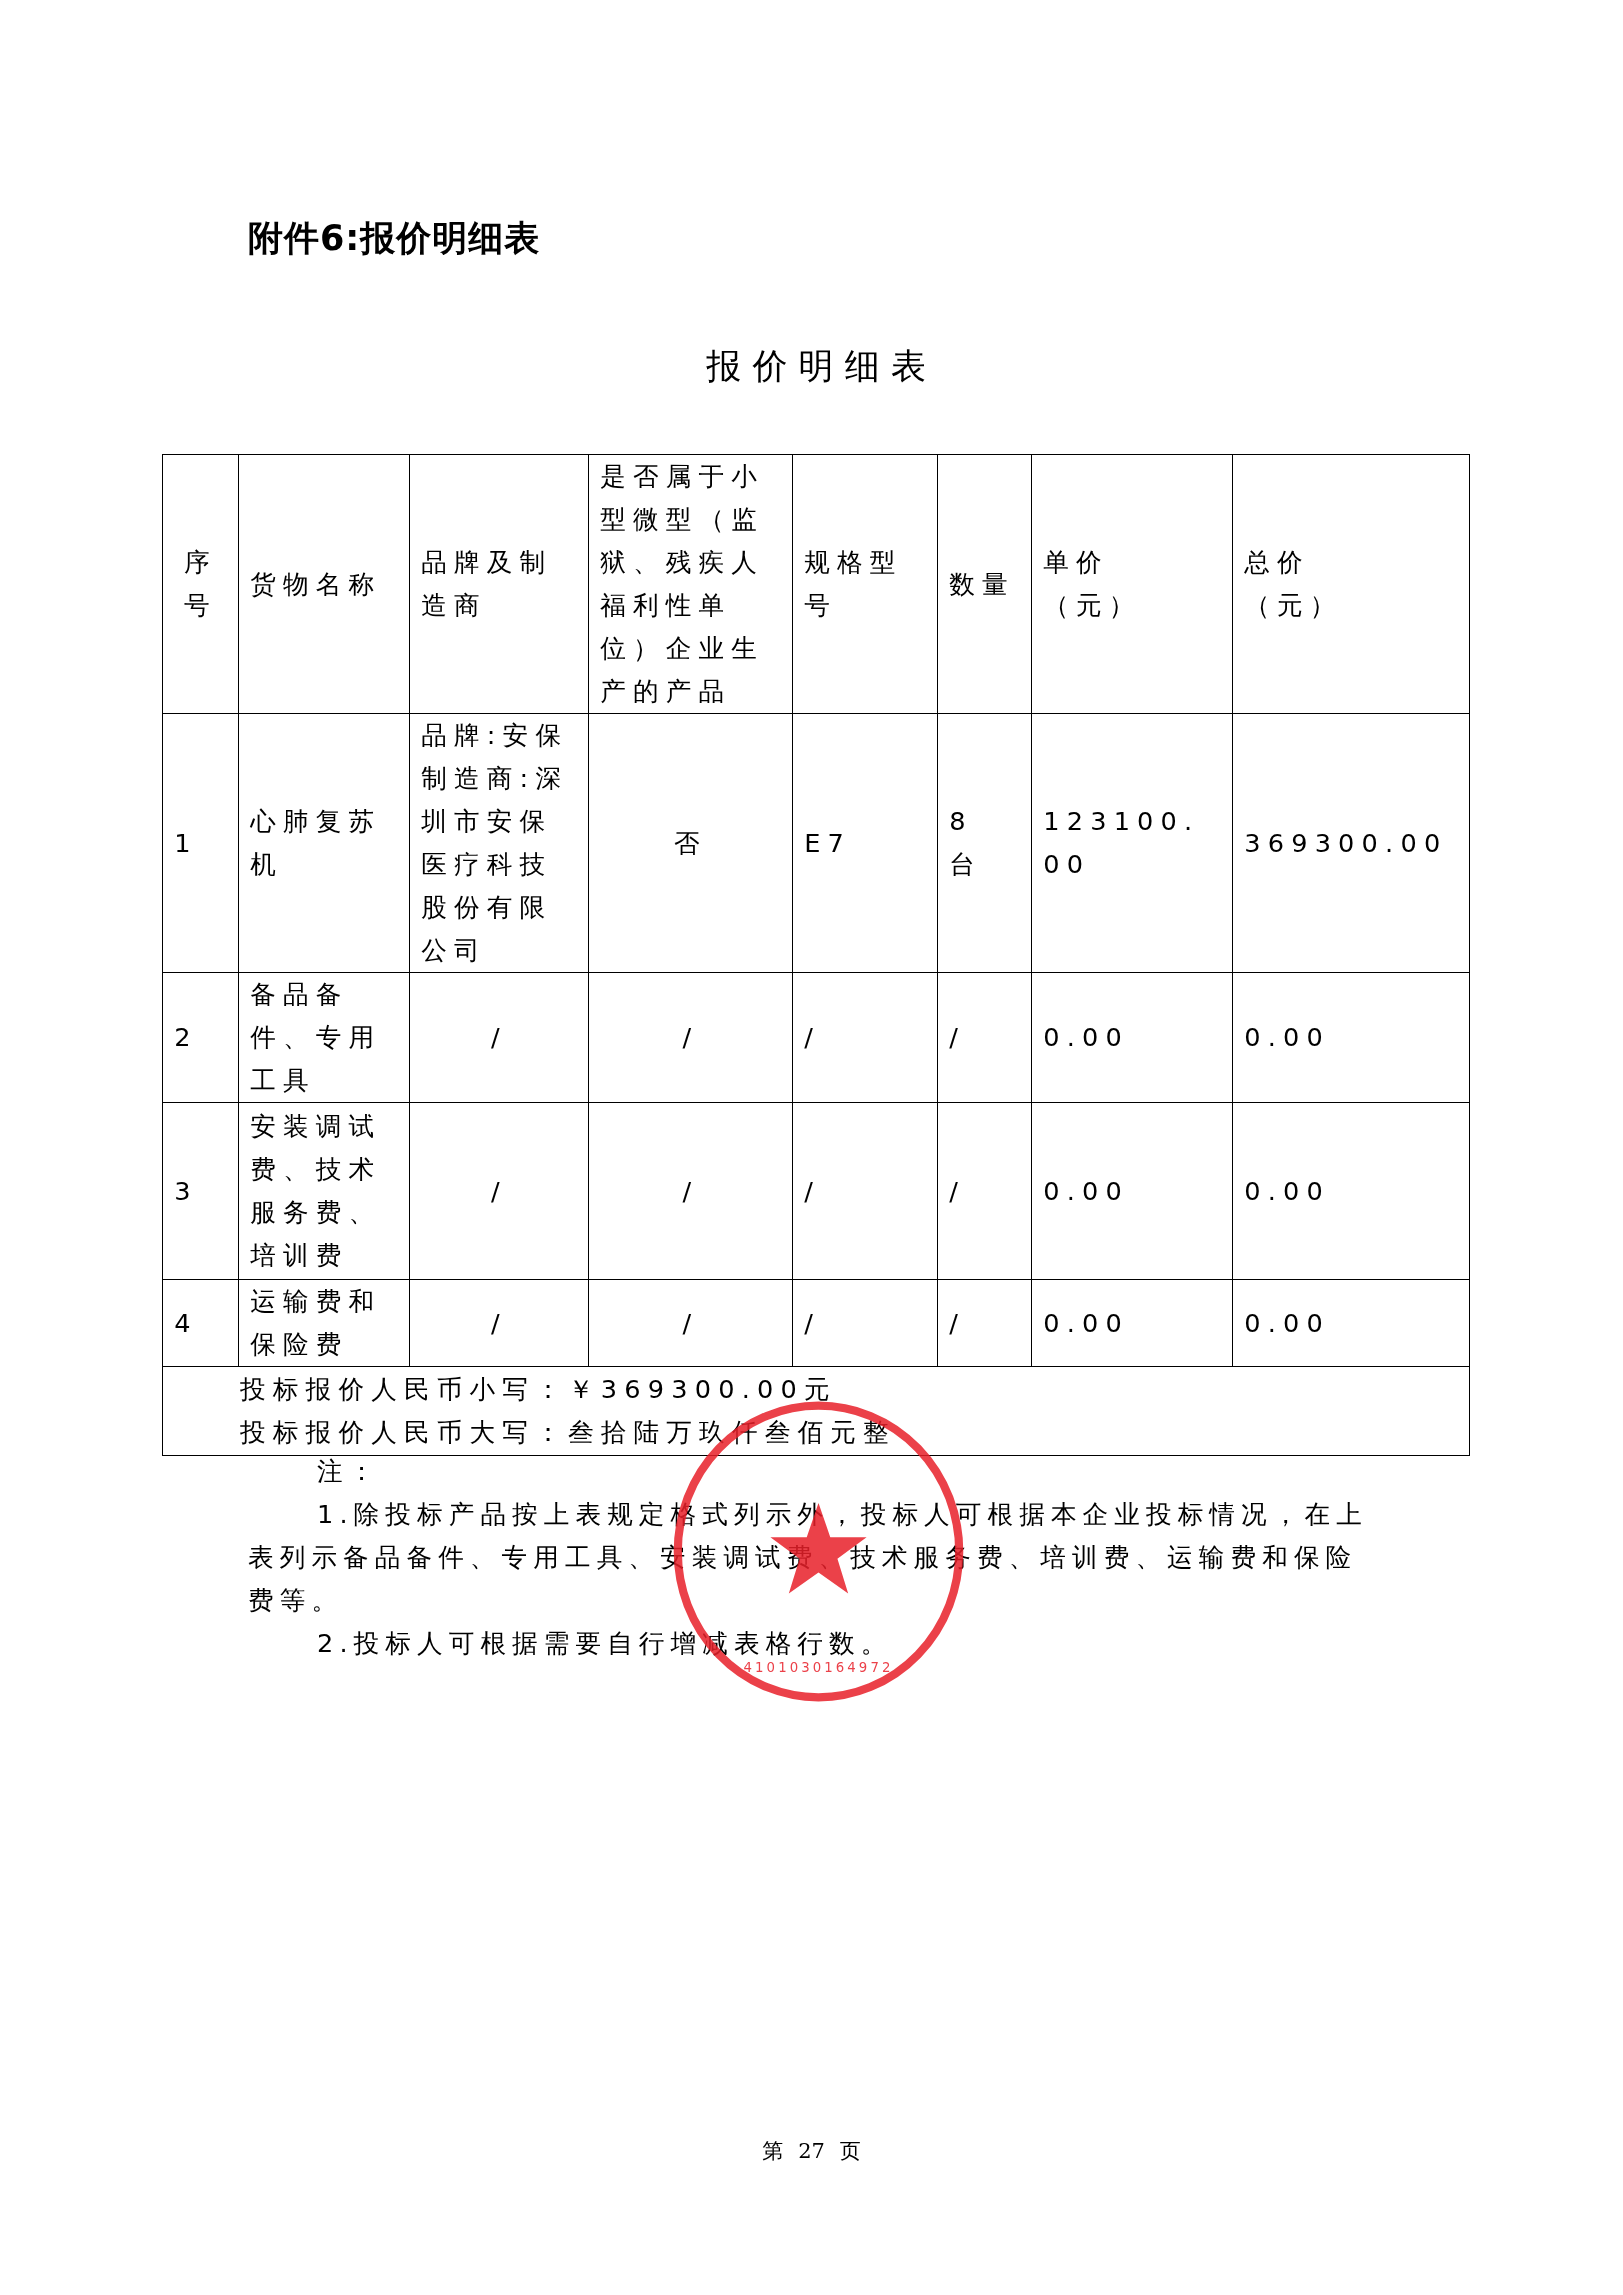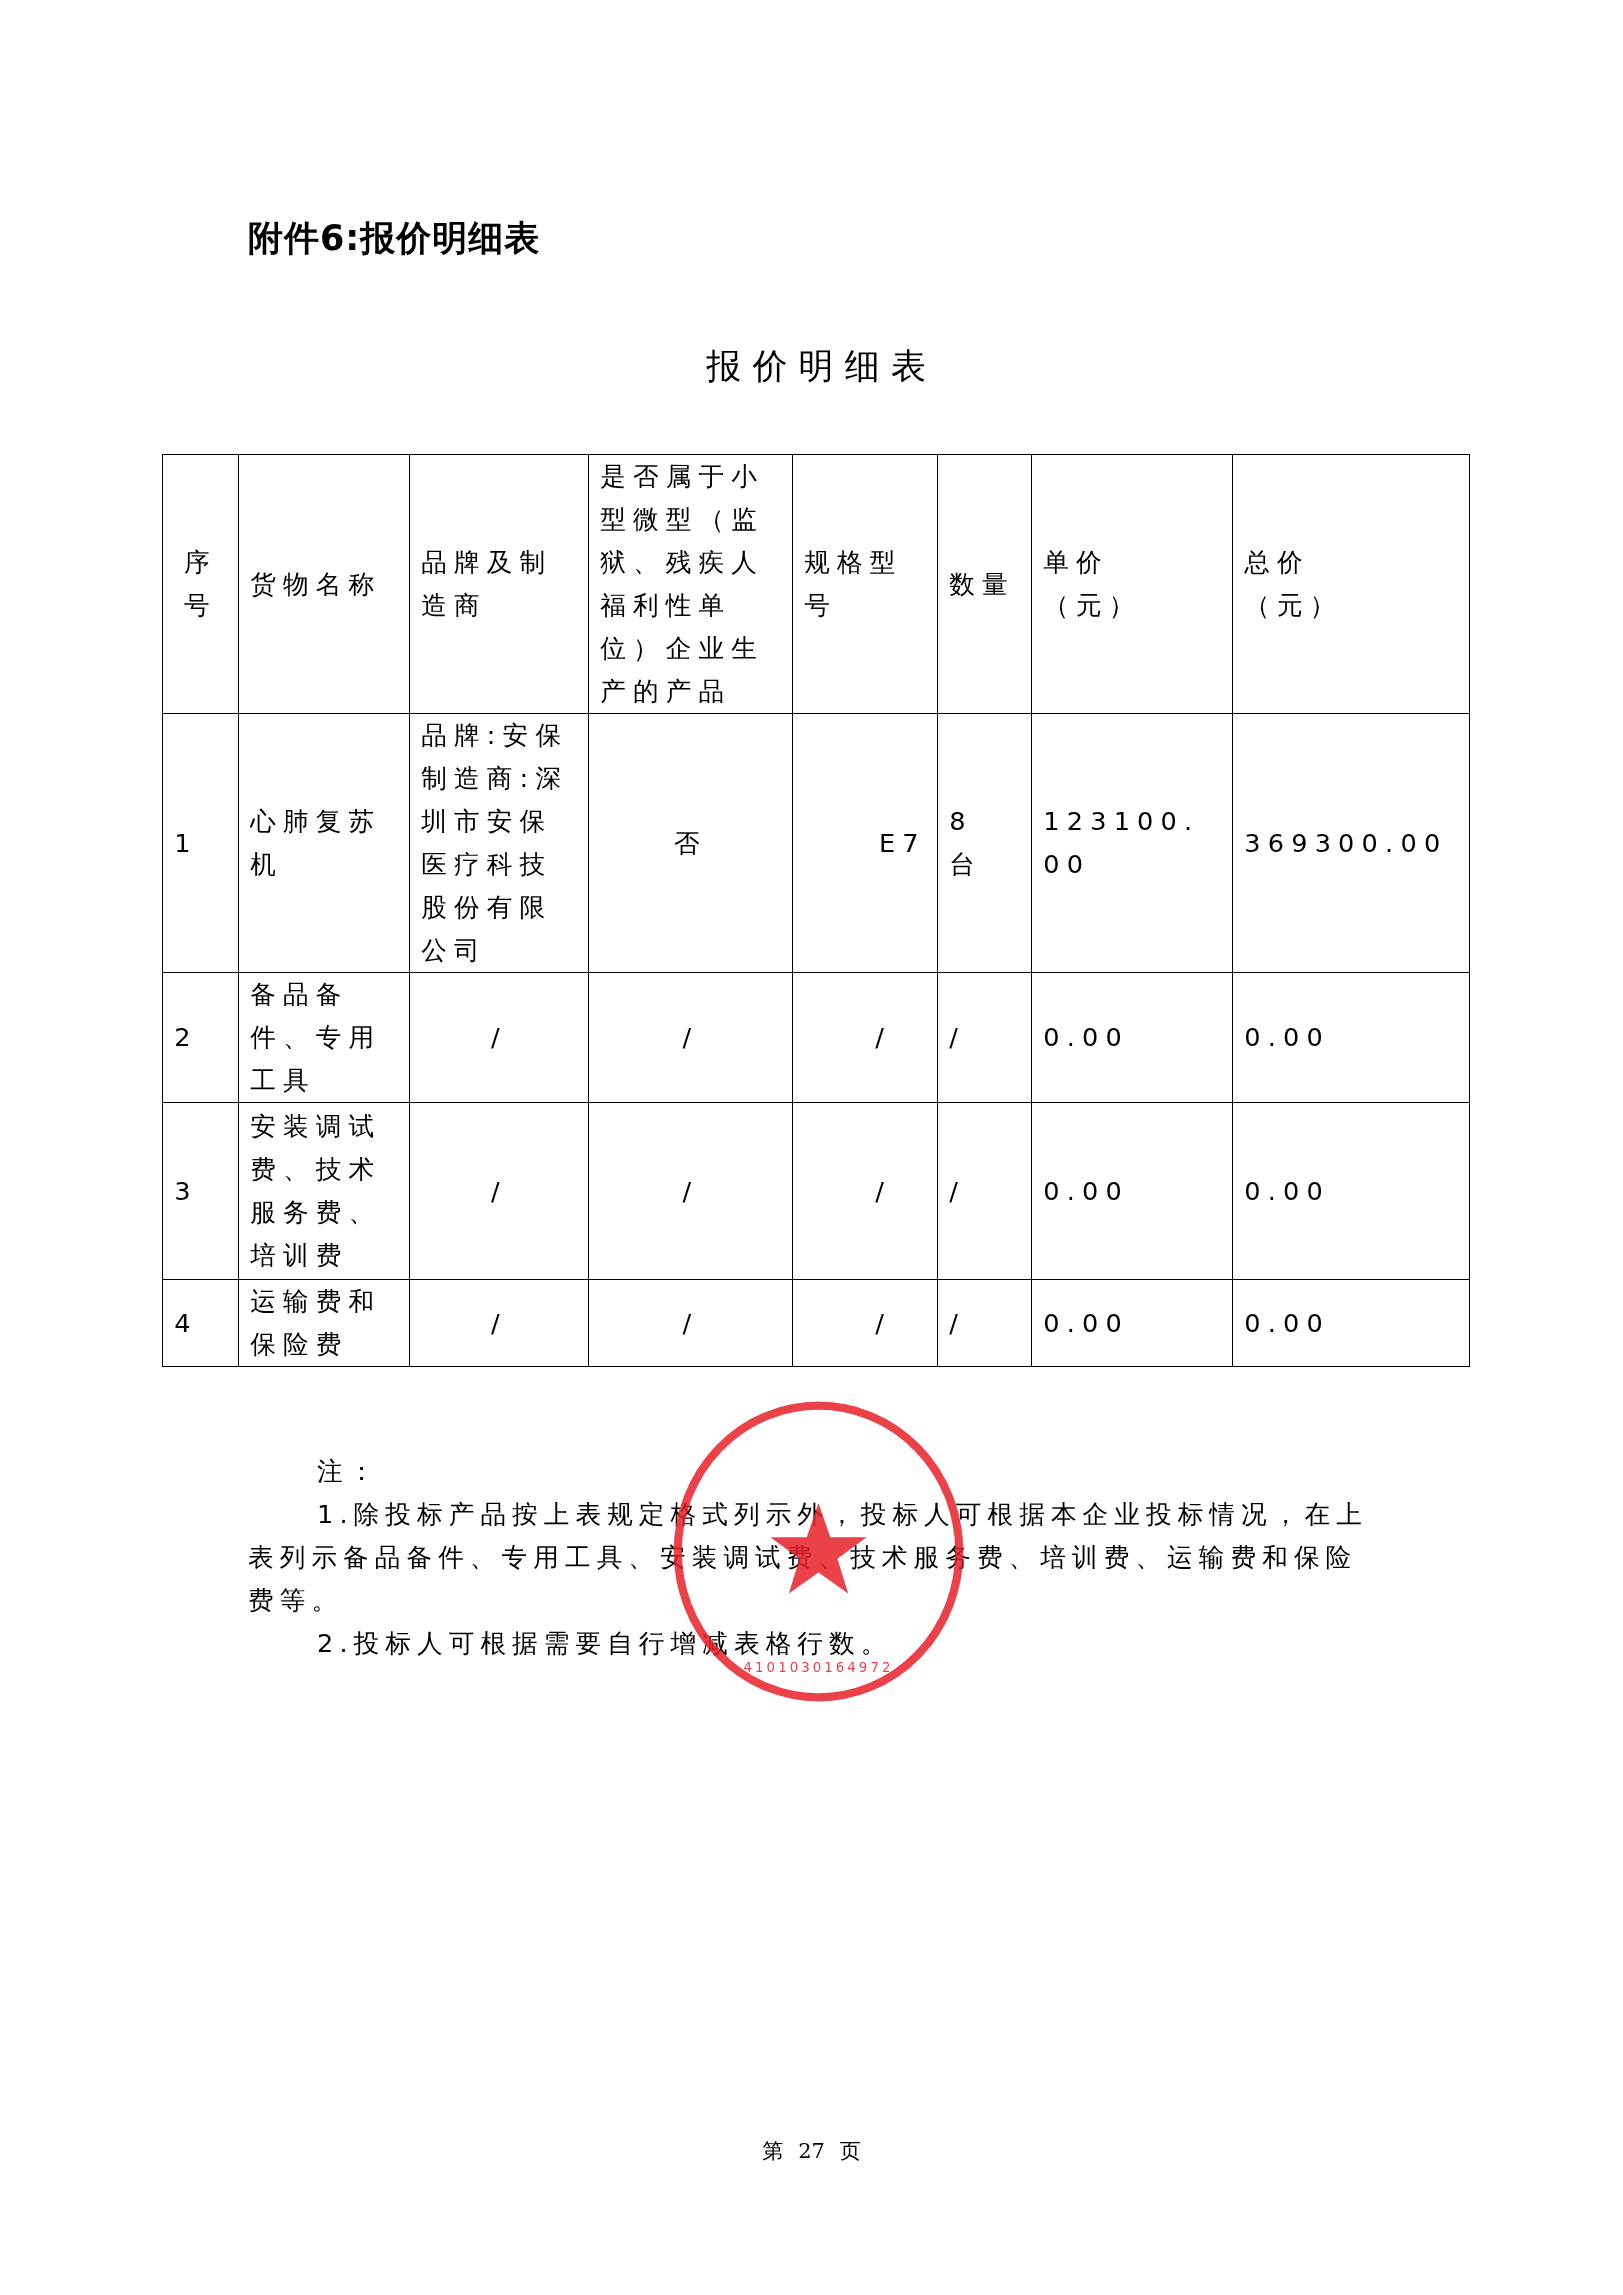--- a/index.html
+++ b/index.html
@@ -15,21 +15,21 @@
   table.quote td { border:1.5px solid #000; vertical-align:middle; padding:0 11.2px; line-height:43px;
                    letter-spacing:7.2px; word-break:break-all;
                    font-family:"DejaVu Sans","Liberation Sans",sans-serif; }
   table.quote tr.hdr td { height:256px; }
   table.quote tr.r1 td { height:253px; }
   table.quote tr.r2 td { height:126px; }
   table.quote tr.r3 td { height:176px; }
   table.quote tr.r4 td { height:84px; }
   table.quote tr.sum td { height:88px; line-height:43px; padding-left:77px; }
   td.c { text-align:center; }
-  td.r { text-align:right; }
+  td.r { }
   td.num { font-family:"DejaVu Serif","Liberation Serif",serif; letter-spacing:2px; }
   td.idx { font-family:"DejaVu Serif","Liberation Serif",serif; text-align:left; padding-left:20.4px; }
   .after { position:absolute; left:248px; width:1135px; font-size:25.6px; line-height:43px;
            letter-spacing:6.1px; font-family:"DejaVu Sans","Liberation Sans",sans-serif; }
   .indent { text-indent:69px; }
   .page-no { position:absolute; left:0; width:1623px; top:2137px; text-align:center; font-size:21px;
              word-spacing:8.2px; font-family:"DejaVu Serif","Liberation Serif",serif; }
   .seal { position:absolute; left:665px; top:1398px; width:307px; height:307px; opacity:0.85; pointer-events:none; }
 </style>
 </head>
@@ -93,20 +93,26 @@
   <tr class="r4">
     <td class="idx">4</td>
     <td>运输费和保险费</td>
     <td class="c">/</td>
     <td class="c">/</td>
     <td class="r" style="padding-right:46px">/</td>
     <td>/</td>
     <td class="num">0.00</td>
     <td class="num">0.00</td>
   </tr>
+  <tr class="sum">
+    <td colspan="8">
+      <div>投标报价人民币小写：￥369300.00元</div>
+      <div>投标报价人民币大写：叁拾陆万玖仟叁佰元整</div>
+    </td>
+  </tr>
 </tbody>
   </table>
 
 <div class="after" style="top:1450px;">
   <div class="indent">注：</div>
   <div class="indent">1.除投标产品按上表规定格式列示外，投标人可根据本企业投标情况，在上表列示备品备件、专用工具、安装调试费、技术服务费、培训费、运输费和保险费等。</div>
   <div class="indent">2.投标人可根据需要自行增减表格行数。</div>
 </div>
 
 <svg class="seal" viewBox="0 0 600 600">

